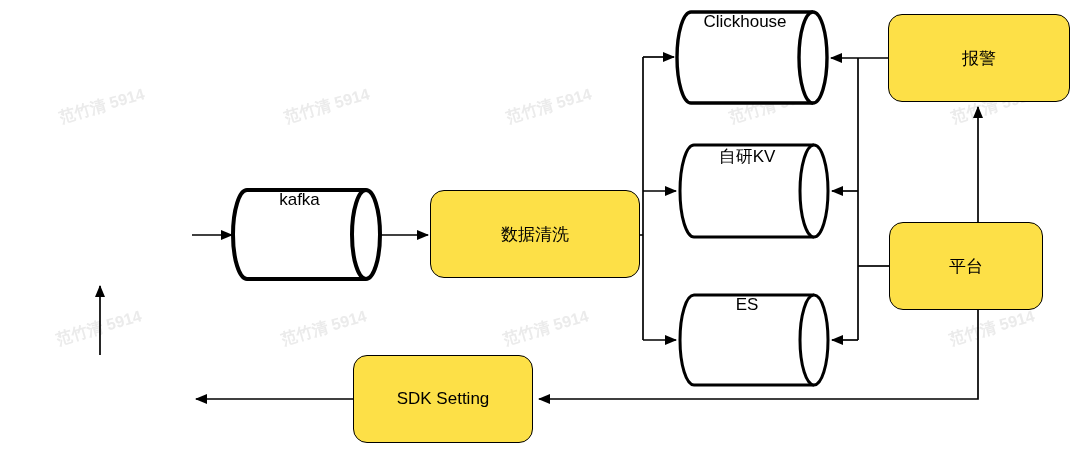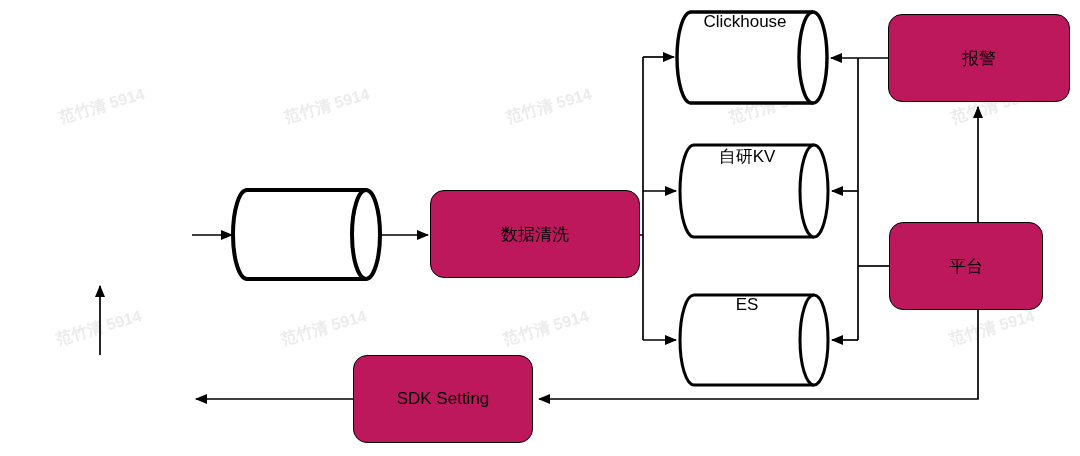--- a/index.html
+++ b/index.html
@@ -7,21 +7,21 @@
     position:relative;width:1080px;height:456px;background:#ffffff;
     font-family:"Liberation Sans",sans-serif;overflow:hidden;
   }
   .watermark{
     position:absolute;color:#ebebeb;font-size:16px;font-weight:bold;
     transform:rotate(-16deg);white-space:nowrap;z-index:0;pointer-events:none;
   }
   .shapes{position:absolute;left:0;top:0;z-index:1;}
   .rect-node{
     position:absolute;box-sizing:border-box;border:1.6px solid #000;
-    border-radius:14px;background:#be185d;display:flex;align-items:center;
+    border-radius:14px;background:#fde047;display:flex;align-items:center;
     justify-content:center;z-index:2;font-size:17px;color:#000;
   }
   .cyl-label{
     position:absolute;display:flex;align-items:flex-start;justify-content:center;
     z-index:3;font-size:17px;color:#000;pointer-events:none;
   }
 </style>
 </head>
 <body>
 
@@ -98,20 +98,23 @@
 
   <div class="rect-node" style="left:889px;top:222px;width:154px;height:88px">
     <span>平台</span>
   </div>
 
 
   <div class="rect-node" style="left:353px;top:355px;width:180px;height:88px">
     <span>SDK Setting</span>
   </div>
 
+  <div class="cyl-label" style="left:233px;top:190px;width:133px;height:89px">
+    <span>kafka</span>
+  </div>
 
   <div class="cyl-label" style="left:677px;top:12px;width:136px;height:91px">
     <span>Clickhouse</span>
   </div>
 
   <div class="cyl-label" style="left:680px;top:145px;width:134px;height:92px">
     <span>自研KV</span>
   </div>
 
   <div class="cyl-label" style="left:680px;top:295px;width:134px;height:90px">

